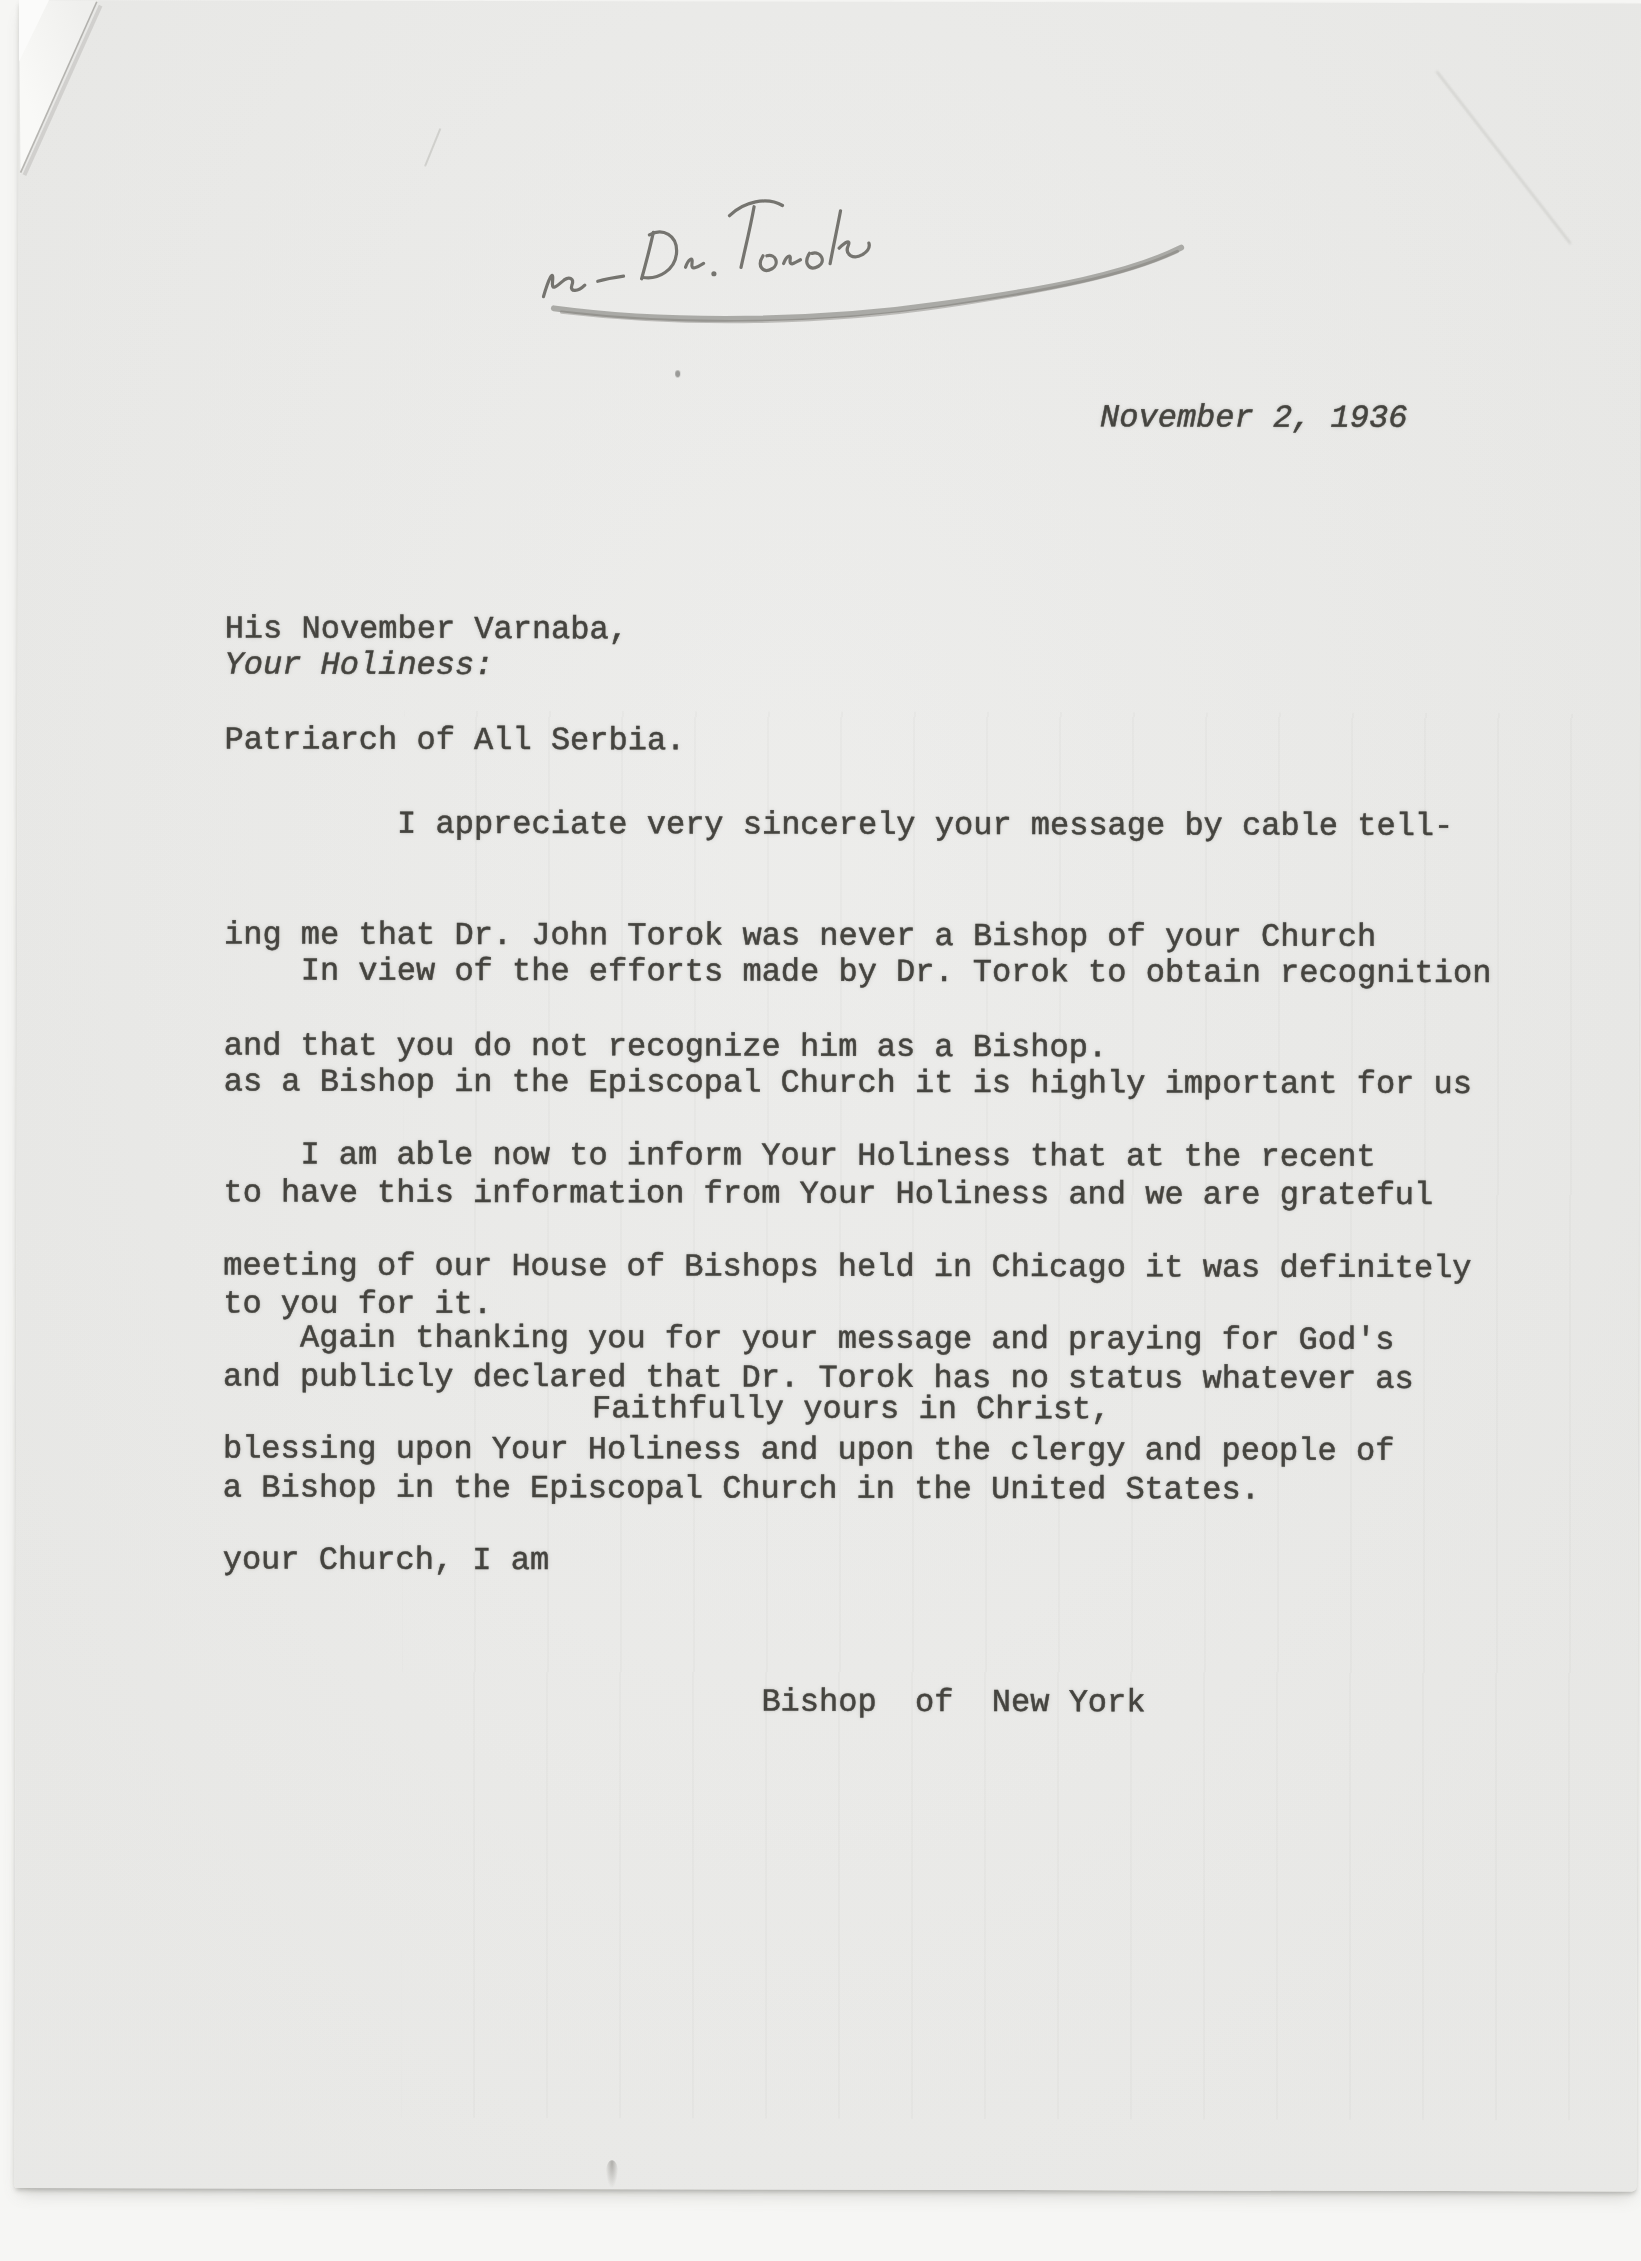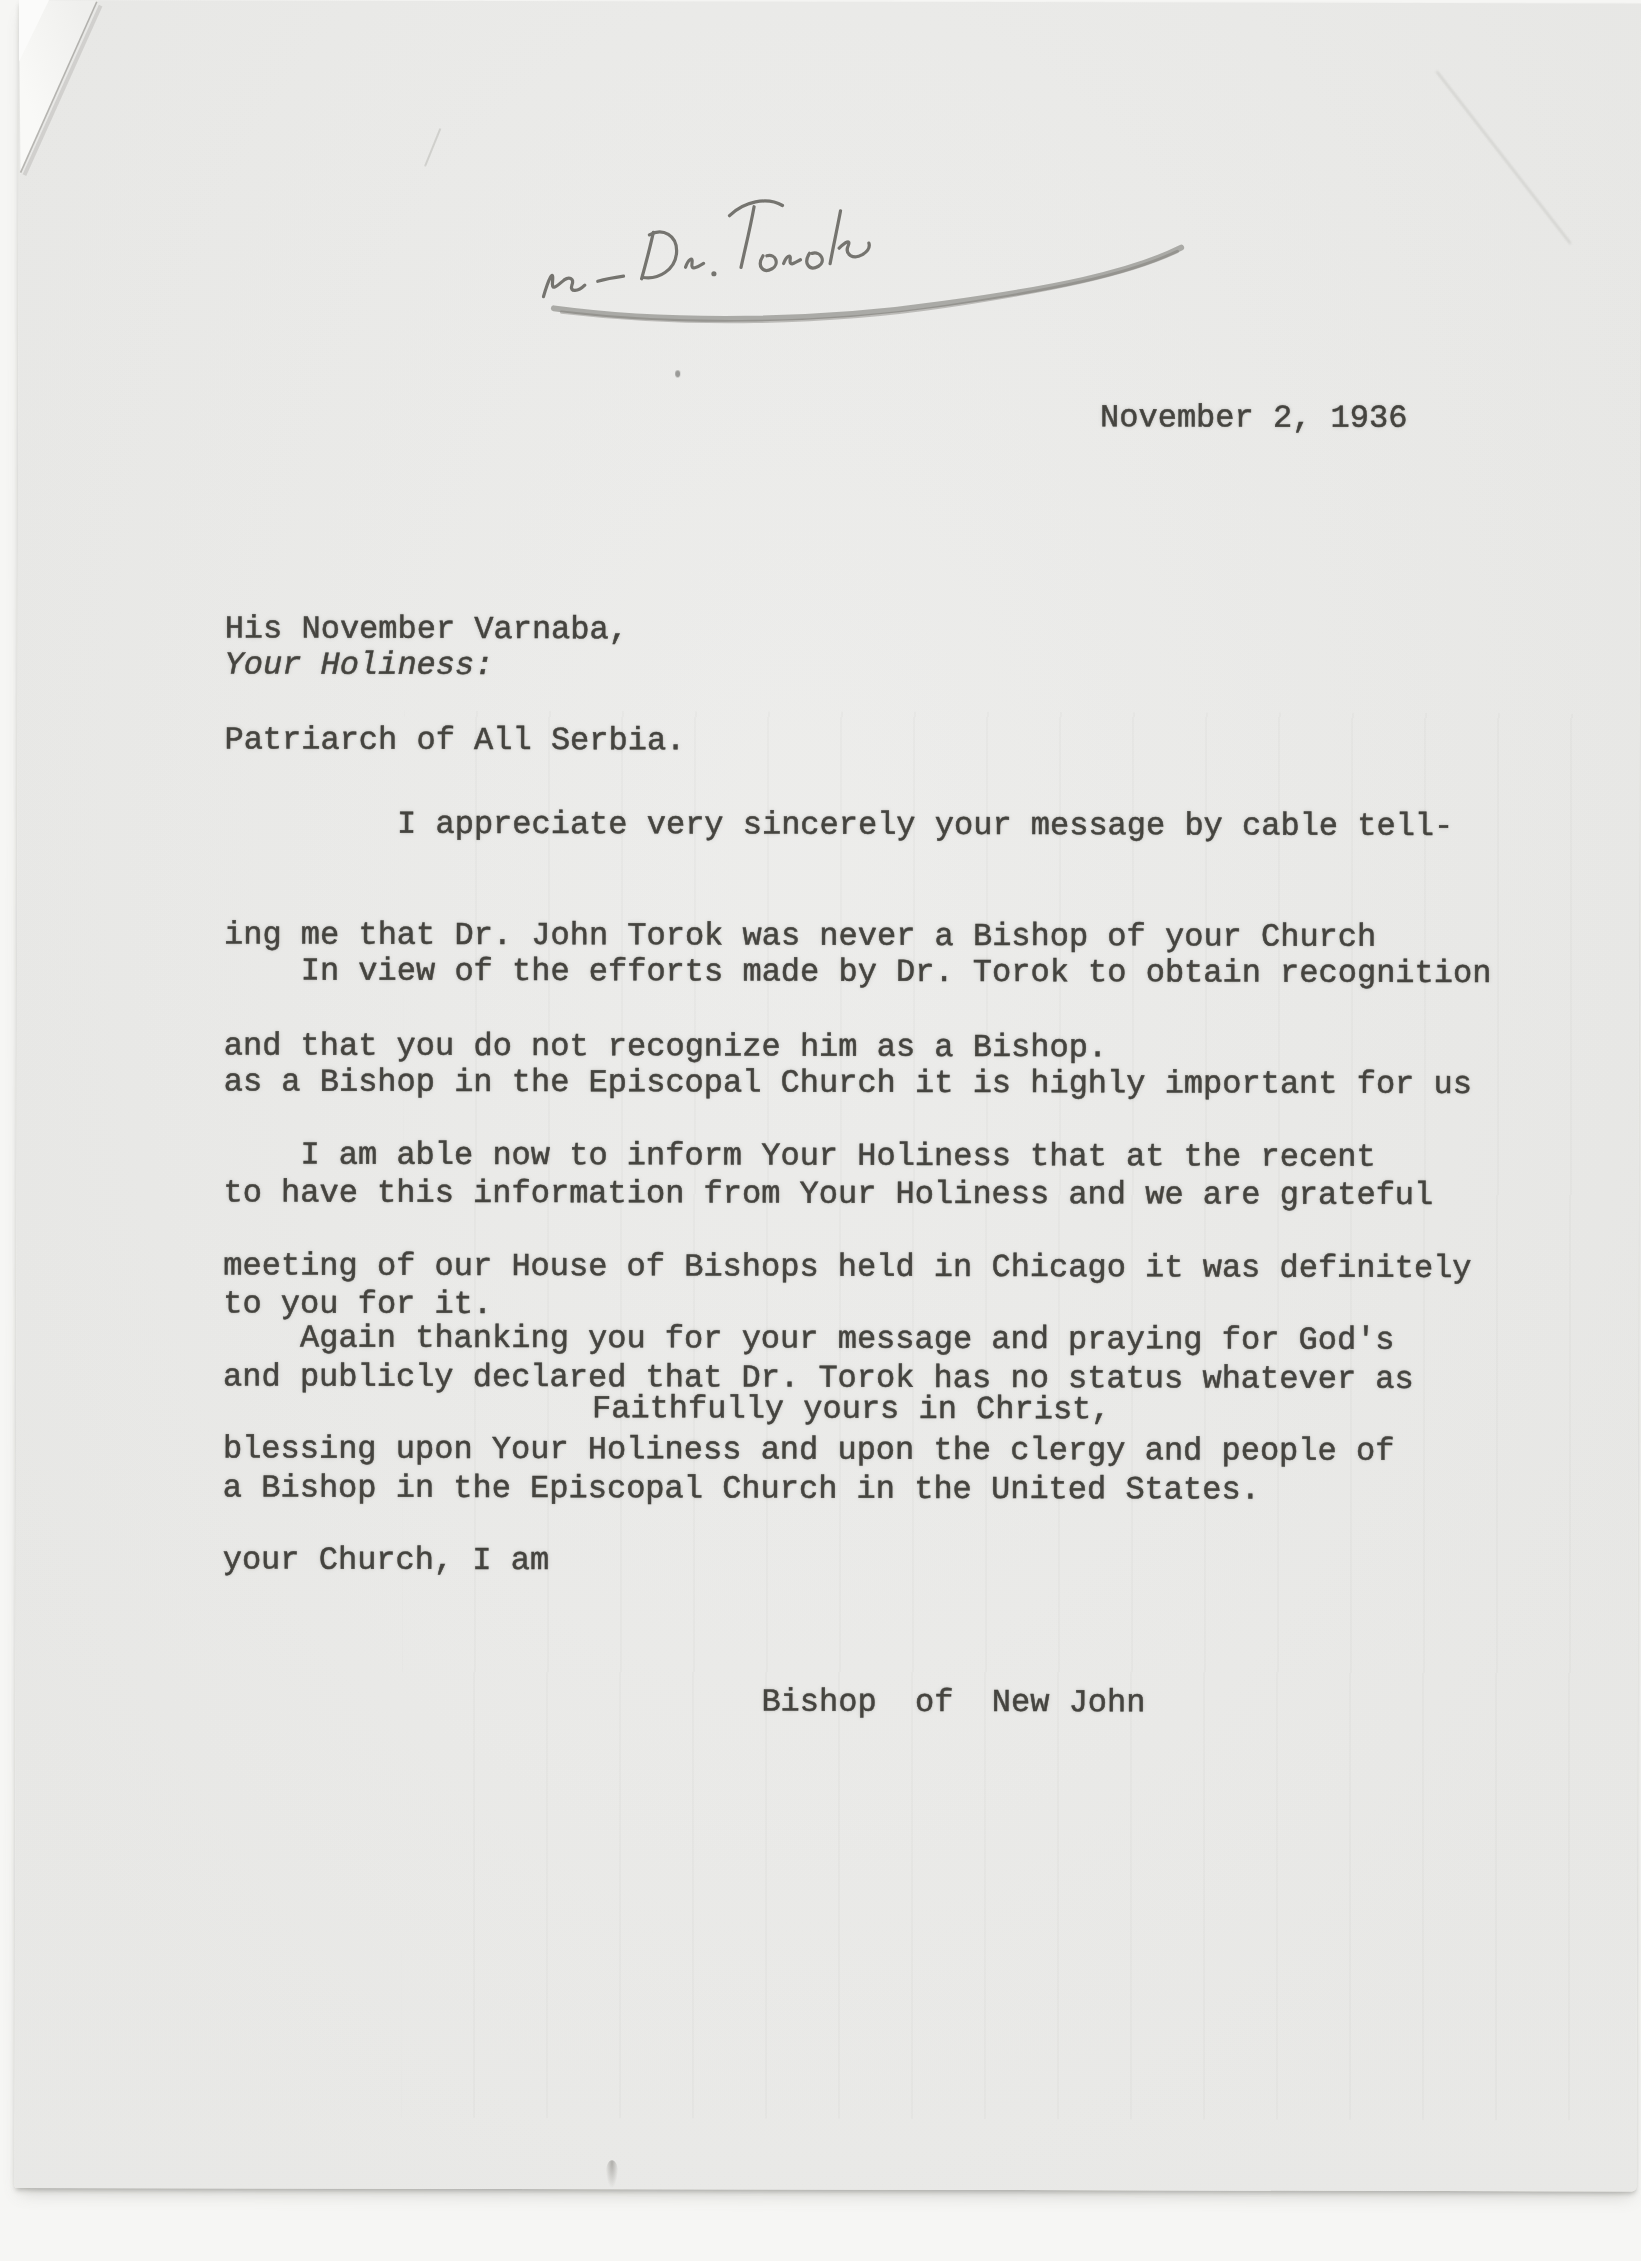--- a/index.html
+++ b/index.html
@@ -62,21 +62,21 @@
   }
   
   .typewriter{
     position:absolute;
     font-family:"Liberation Mono","DejaVu Sans Mono",monospace;
     font-size:32px;line-height:37px;white-space:pre;
     color:#45443f;
     -webkit-text-stroke:0.5px rgba(69,68,63,0.9);
     text-shadow:0 0 1.9px rgba(82,80,72,0.40),0 0 5.2px rgba(95,93,85,0.14);
   }
-  .t-date{left:1082px;top:397px;}
+  .t-date{left:1082px;top:397px;font-style:italic;}
   .t-recipient{left:207px;top:536px;}
   .t-salutation{left:207px;top:646px;font-style:italic;}
   .t-p1{left:207px;top:731px;}
   .t-p2{left:207px;top:878px;}
   .t-p3{left:207px;top:1062px;}
   .t-p4{left:207px;top:1245px;}
   .t-closing{left:576px;top:1389px;}
   .t-signature{left:746px;top:1682px;}
   
   .annotation{position:absolute;left:498px;top:169px;width:697px;height:155px;}
@@ -164,16 +164,16 @@
   </div>
 
   <div class="typewriter t-p4">
     <div>    Again thanking you for your message and praying for God's</div>
     <div>blessing upon Your Holiness and upon the clergy and people of</div>
     <div>your Church, I am</div>
   </div>
 
   <div class="typewriter t-closing">Faithfully yours in Christ,</div>
 
-  <div class="typewriter t-signature">Bishop  of  New John</div>
+  <div class="typewriter t-signature">Bishop  of  New York</div>
 
 </div>
 
 
 </body></html>

